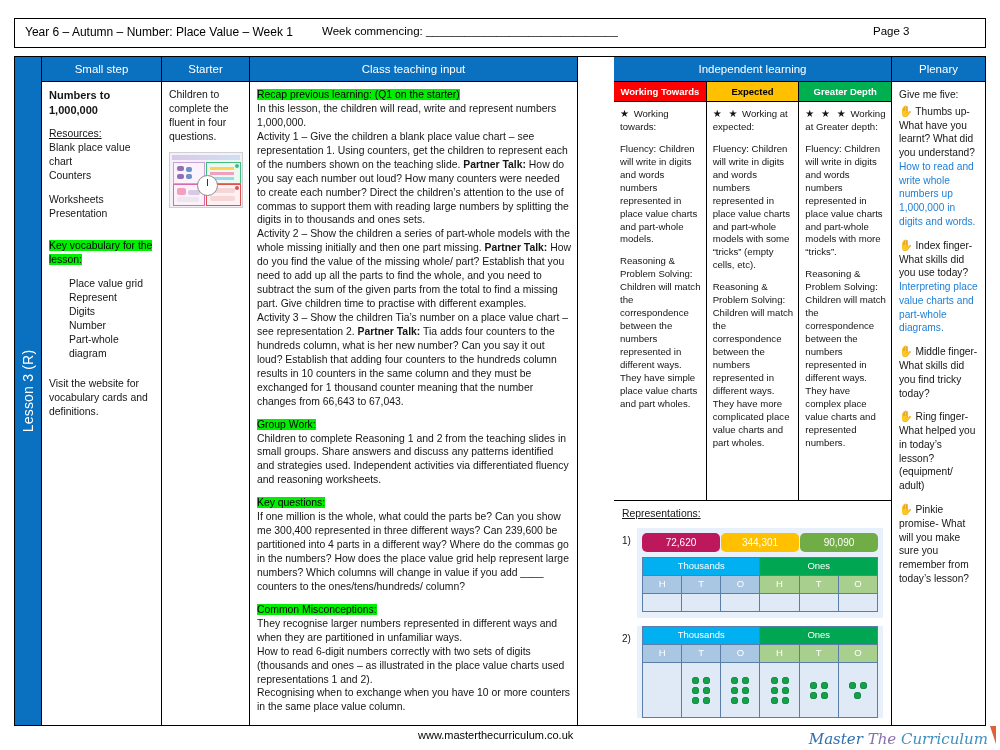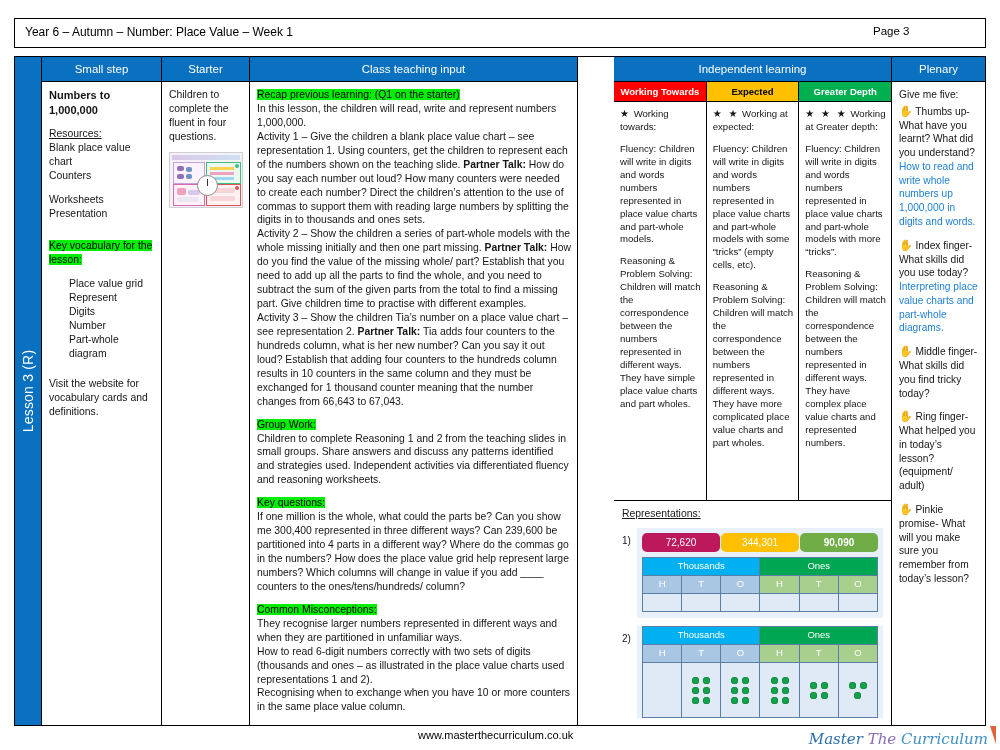--- a/index.html
+++ b/index.html
@@ -186,21 +186,21 @@
   .rep-row { display:flex; align-items:flex-start; margin-bottom: 4px; }
   .rep-num { width: 15px; font-size: 10px; padding-top: 6px; flex:0 0 15px; }
   .rep-box { flex: 1 1 auto; background:#e8f1fb; padding: 5px 5px 6px 5px; box-sizing:border-box; }
   .chips { display:flex; justify-content:space-between; margin-bottom: 5px; }
   .chip {
     color:#fff; font-size:10px; text-align:center;
     padding: 3px 0; border-radius:5px; width: 78px;
   }
   .chip.blue { background:#be185d; }
   .chip.amber { background:#ffc000; }
-  .chip.green { background:#70ad47;font-weight:bold; }
+  .chip.green { background:#70ad47; }
 
   table.pv { border-collapse: collapse; width: 100%; table-layout: fixed; }
   table.pv td { border: 0.8px solid #5a7ea8; text-align:center; font-size:9.5px; height:15px; }
   td.th-thousands { background:#00b0f0; color:#fff; font-size:10px; height:16px; }
   td.th-ones { background:#00a651; color:#fff; font-size:10px; height:16px; }
   td.sub-th { background:#a9c6e3; color:#fff; }
   td.sub-on { background:#a8cf8e; color:#fff; }
   td.cell { background:#dfeaf6; height:33px; }
   td.cell.tall { height: 52px; }
   .dots { display:flex; flex-wrap:wrap; justify-content:center; align-items:center; gap:3px 4px; padding:3px 4px; }
@@ -235,20 +235,21 @@
     border-top: 18px solid #e0603c;
   }
 </style>
 </head>
 <body>
 
 <div class="page">
 
   <div class="titlebar">
     <span class="t-year">Year 6 – Autumn – Number: Place Value – Week 1</span>
+    <span class="t-week">Week commencing: ______________________________</span>
     <span class="t-page">Page 3</span>
   </div>
 
   <div class="grid">
 
     <div class="spine">
       <span class="label">Lesson 3 (R)</span>
     </div>
 
     <div class="col col-smallstep">

